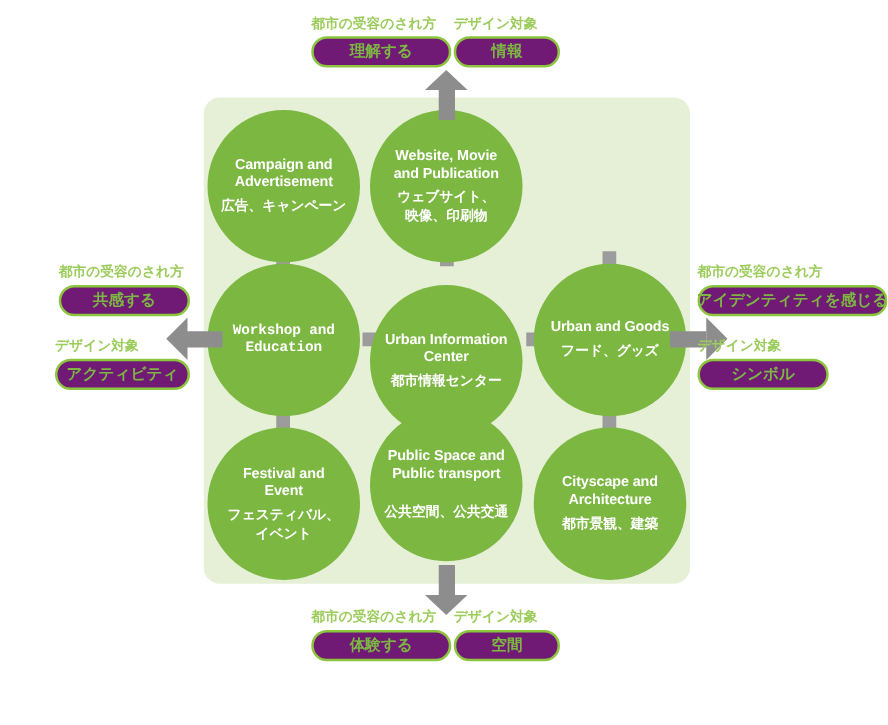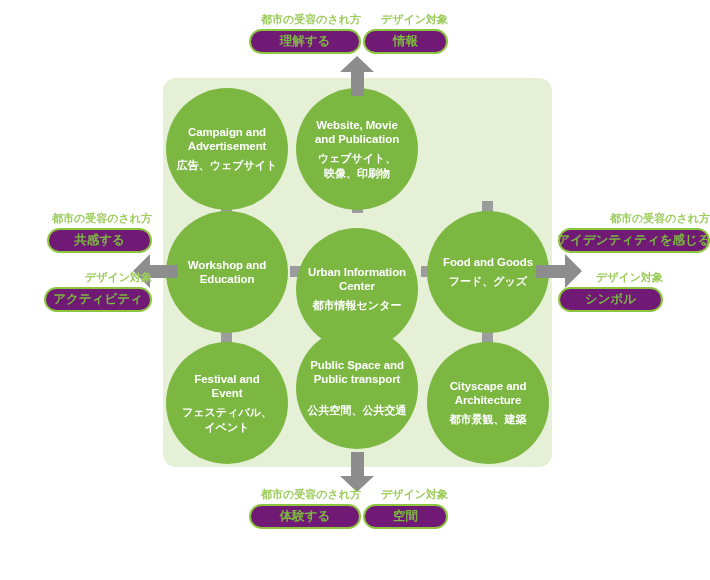--- a/index.html
+++ b/index.html
@@ -75,21 +75,21 @@
 
   
   .grp{position:absolute;}
   .grp .cap{
     font-size:11px;
     font-weight:bold;
     color:#9ccc5c;
     line-height:1;
     margin-bottom:4px;
     white-space:nowrap;
-    text-align:right;
+    text-align:left;
   }
   .pill{
     border:2px solid #8cc63e;
     border-radius:14px;
     height:25px;
     display:flex;
     align-items:center;
     justify-content:center;
     color:#7cb742;
     font-size:12.5px;
@@ -124,40 +124,40 @@
   <div class="conn v" style="left:221px;top:332px;"></div>
   <div class="conn v" style="left:352px;top:332px;"></div>
   <div class="conn v" style="left:482px;top:332px;"></div>
 
   <div class="conn h" style="left:290px;top:266px;"></div>
   <div class="conn h" style="left:421px;top:266px;"></div>
 
   <div class="circle" style="left:166px;top:88px;">
     <div class="en">Campaign and
 Advertisement</div>
-    <div class="jp">広告、ウェブサイト</div>
+    <div class="jp">広告、キャンペーン</div>
   </div>
   <div class="circle" style="left:296px;top:88px;align-items:center;">
     <div class="en">Website, Movie
 and Publication</div>
     <div class="jp">ウェブサイト、
 映像、印刷物</div>
   </div>
 
-  <div class="circle" style="left:166px;top:211px;">
+  <div class="circle" style="left:166px;top:211px;font-family:Liberation Mono, monospace;">
     <div class="en">Workshop and
 Education</div>
   </div>
   <div class="circle" style="left:296px;top:228px;">
     <div class="en">Urban Information
 Center</div>
     <div class="jp">都市情報センター</div>
   </div>
   <div class="circle" style="left:427px;top:211px;">
-    <div class="en">Food and Goods</div>
+    <div class="en">Urban and Goods</div>
     <div class="jp">フード、グッズ</div>
   </div>
 
   <div class="circle" style="left:166px;top:342px;">
     <div class="en">Festival and
 Event</div>
     <div class="jp">フェスティバル、
 イベント</div>
   </div>
   <div class="circle" style="left:296px;top:327px;gap:12px;">

